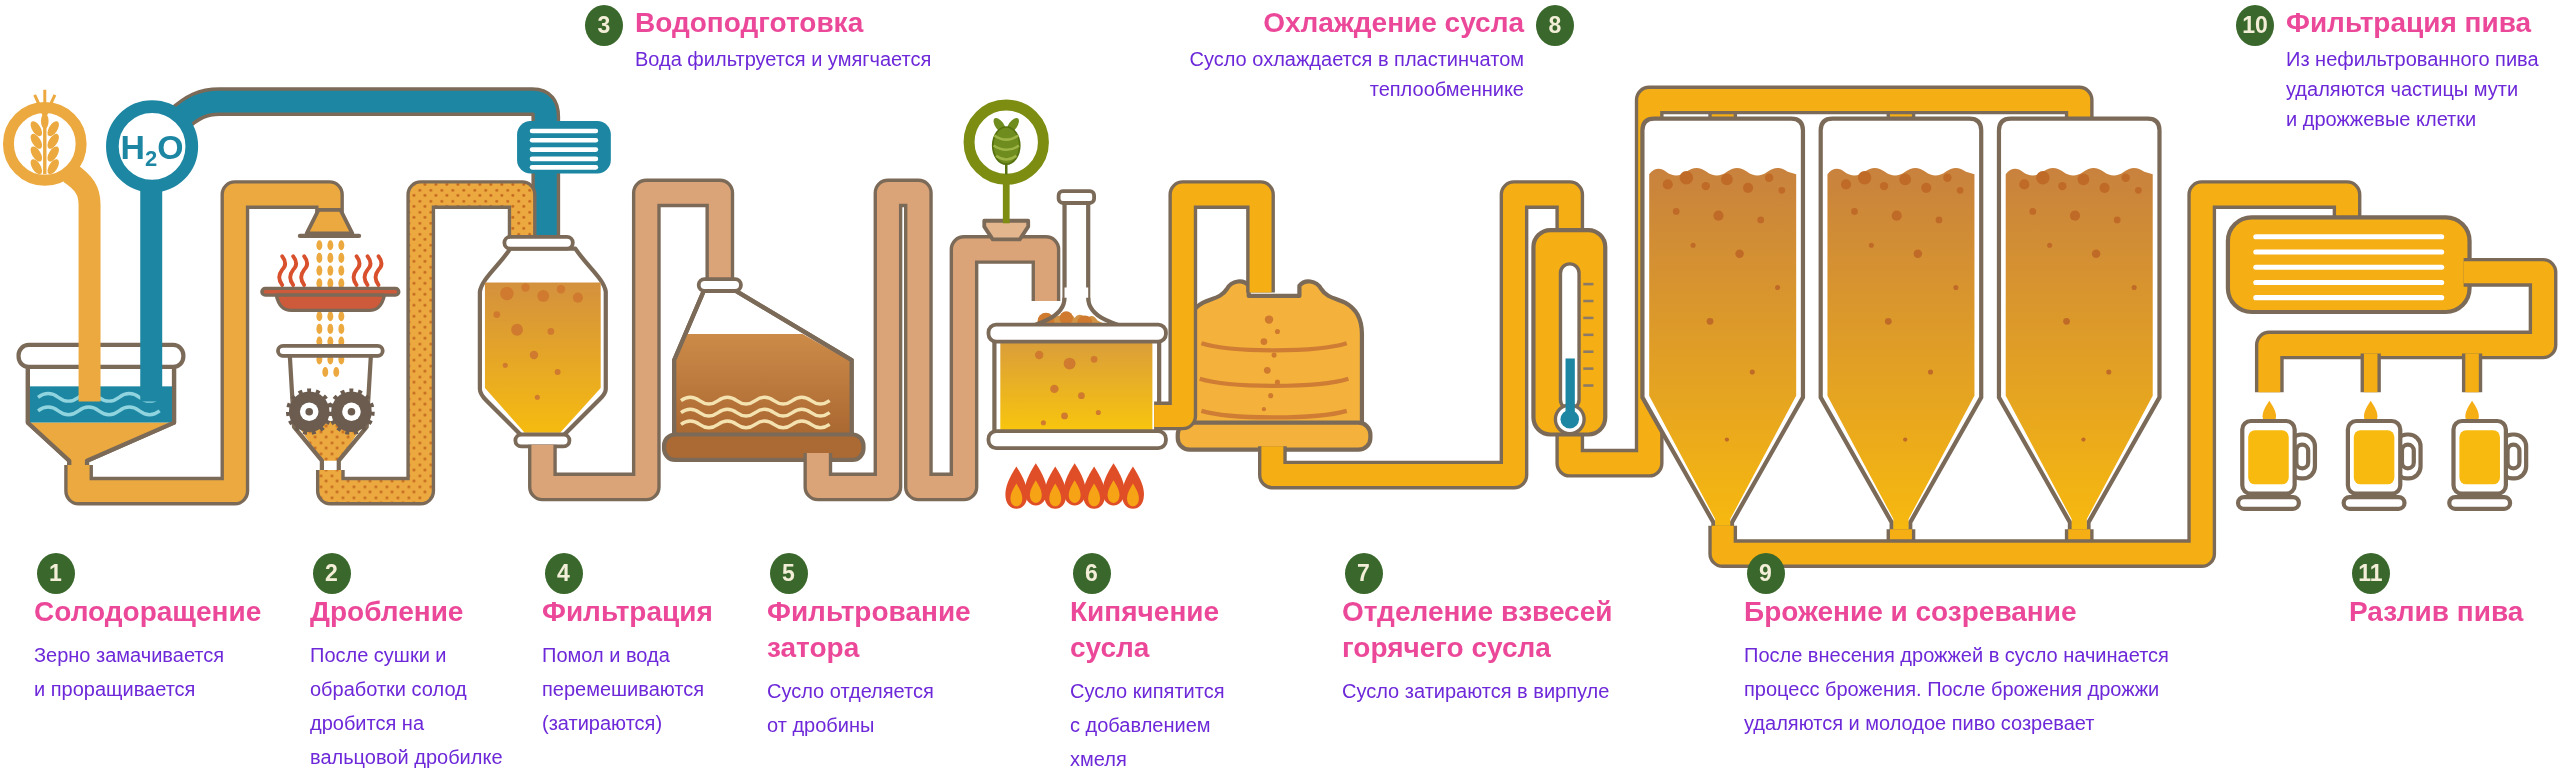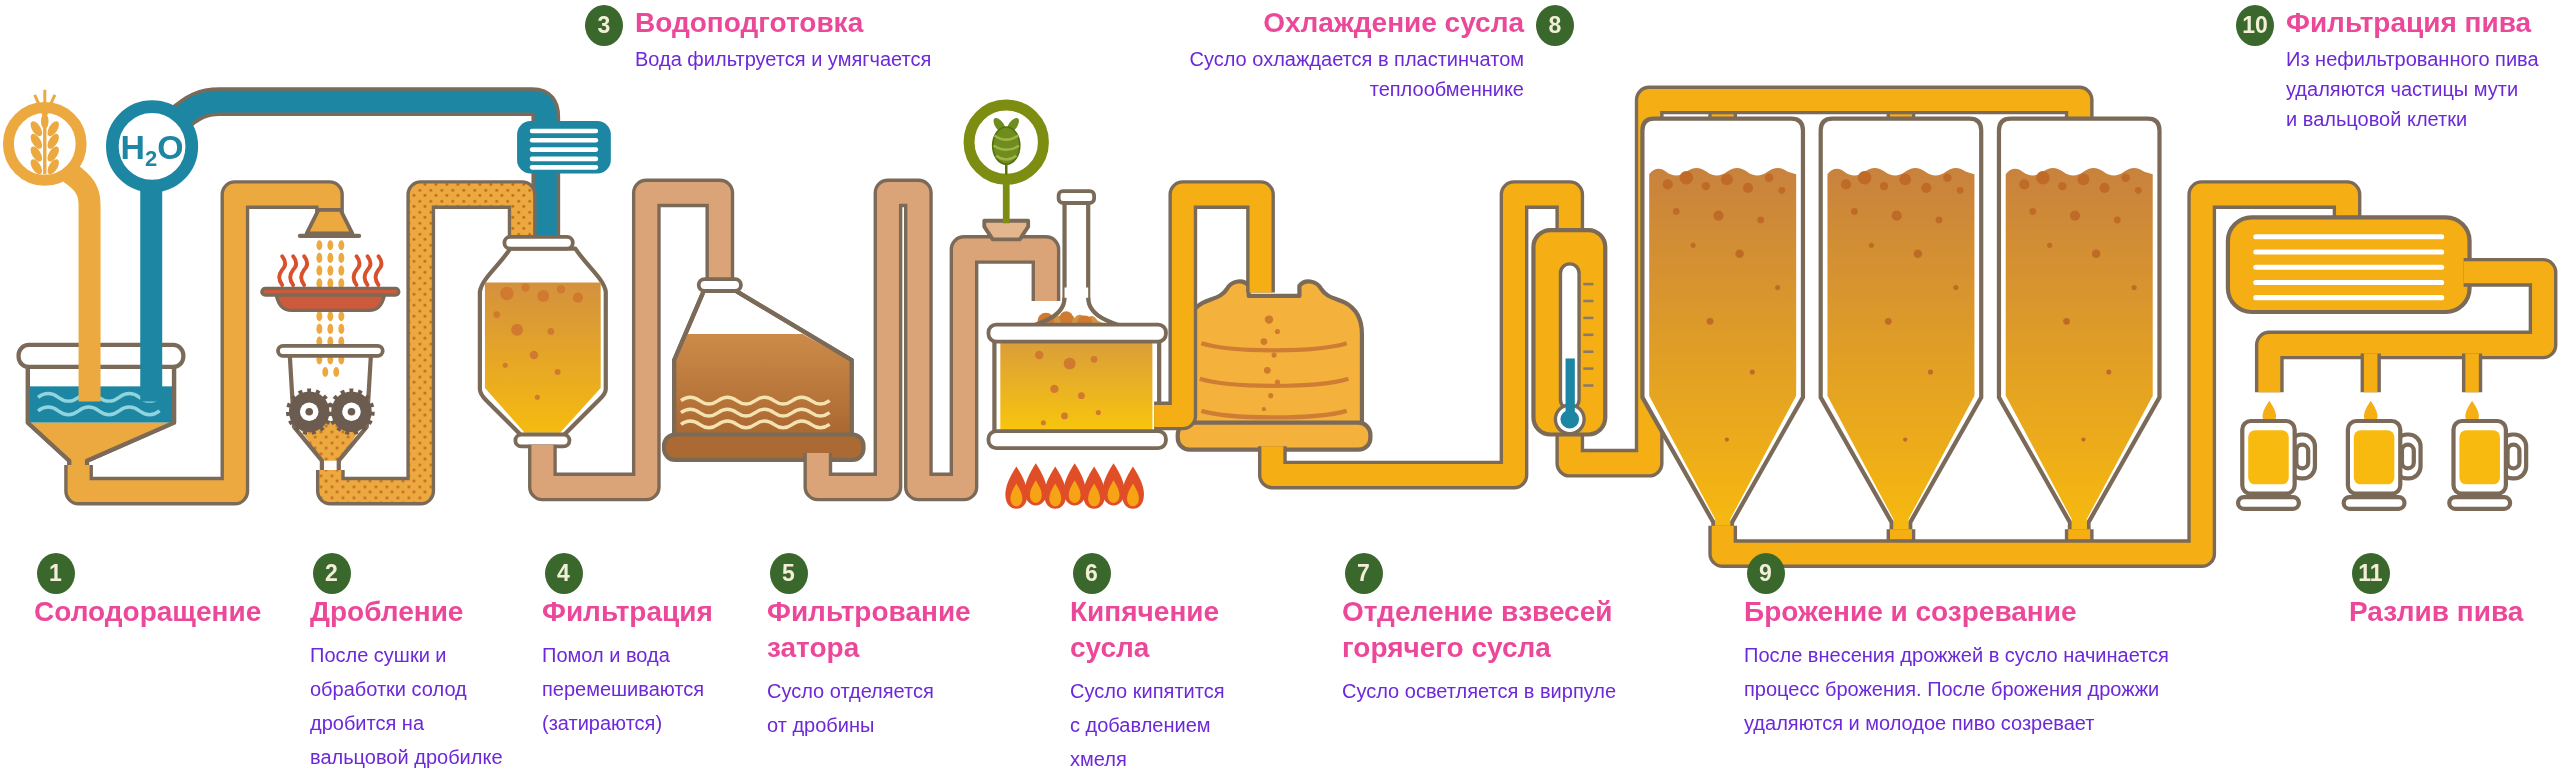--- a/index.html
+++ b/index.html
@@ -412,27 +412,29 @@
     </div>
     <div class="badge"><span>8</span></div>
   </div>
 
   <div class="cap top" style="left:2236px; top:5px;">
     <div class="badge"><span>10</span></div>
     <div class="txt">
       <div class="cap-title">Фильтрация пива</div>
       <div class="cap-desc">Из нефильтрованного пива
 удаляются частицы мути
-и вальцовой клетки</div>
+и дрожжевые клетки</div>
     </div>
   </div>
 
   <div class="cap bottom" style="left:34px; top:553px;">
     <div class="badge"><span>1</span></div>
     <div class="cap-title">Солодоращение</div>
+    <div class="cap-desc">Зерно замачивается
+и проращивается</div>
   </div>
 
   <div class="cap bottom" style="left:310px; top:553px;">
     <div class="badge"><span>2</span></div>
     <div class="cap-title">Дробление</div>
     <div class="cap-desc">После сушки и
 обработки солод
 дробится на
 вальцовой дробилке</div>
   </div>
@@ -459,21 +461,21 @@
 сусла</div>
     <div class="cap-desc">Сусло кипятится
 с добавлением
 хмеля</div>
   </div>
 
   <div class="cap bottom" style="left:1342px; top:553px;">
     <div class="badge"><span>7</span></div>
     <div class="cap-title">Отделение взвесей
 горячего сусла</div>
-    <div class="cap-desc">Сусло осветляется в вирпуле</div>
+    <div class="cap-desc">Сусло затираются в вирпуле</div>
   </div>
 
   <div class="cap bottom" style="left:1744px; top:553px;">
     <div class="badge"><span>9</span></div>
     <div class="cap-title">Брожение и созревание</div>
     <div class="cap-desc">После внесения дрожжей в сусло начинается
 процесс брожения. После брожения дрожжи
 удаляются и молодое пиво созревает</div>
   </div>
 

